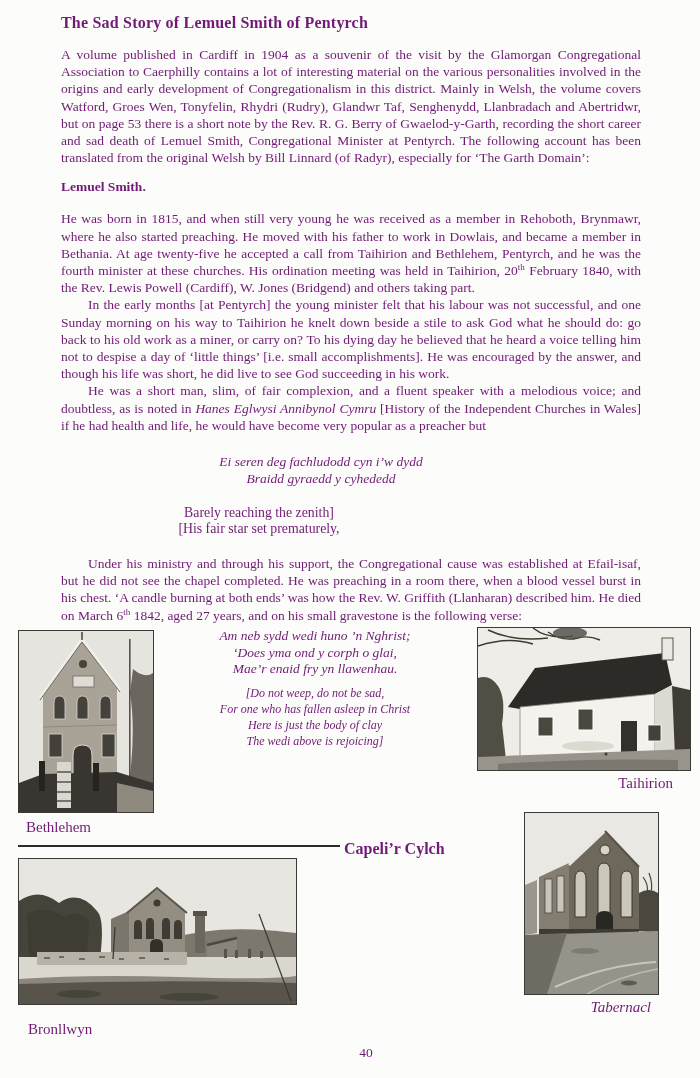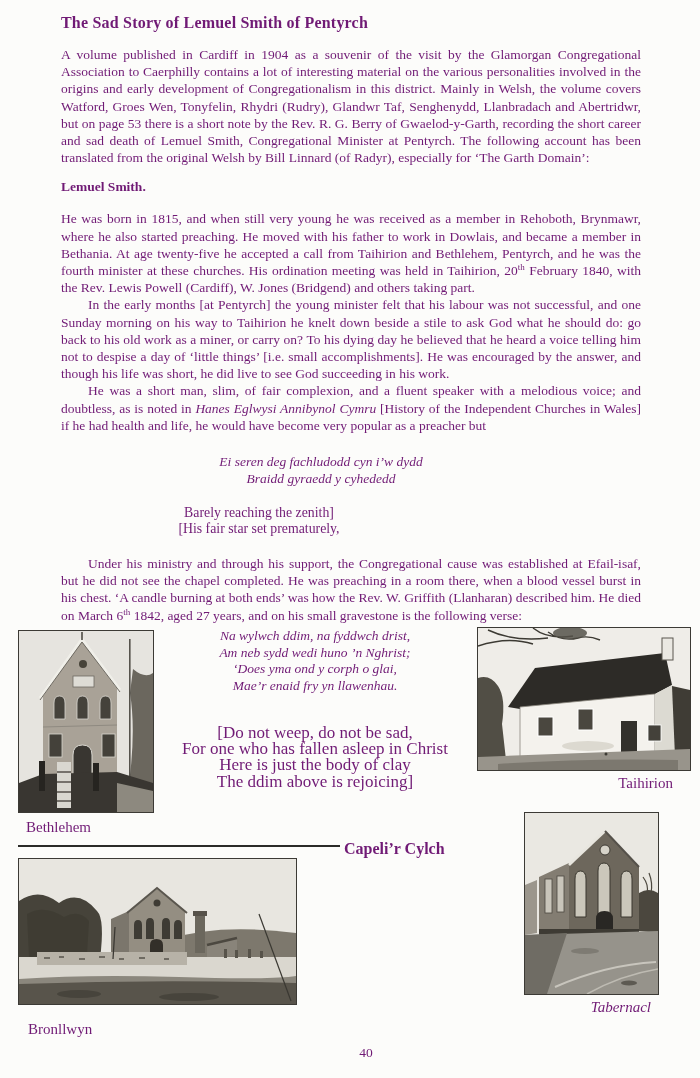--- a/index.html
+++ b/index.html
@@ -14,21 +14,21 @@
   .body-p.space-after{margin-bottom:13px;}
   .indent{text-indent:27px;}
   .section-heading{font-size:13.5px;font-weight:bold;margin:0 0 15px 0;}
   sup.ord{font-size:9px;line-height:0;}
   .em{font-style:italic;}
   .verse{font-style:italic;text-align:center;font-size:13.5px;line-height:16.5px;}
   .verse-star{width:320px;margin:20px 0 18px 100px;}
   .verse-star-trans{width:320px;margin:0 0 18px 38px;font-style:normal;font-size:13.8px;line-height:16px;text-align:center;}
   .grave-col{position:absolute;left:150px;top:628px;width:330px;text-align:center;}
   .grave-verse{font-style:italic;font-size:13.5px;line-height:16.5px;}
-  .grave-trans{margin-top:31px;font-size:17px;line-height:16.2px;}
+  .grave-trans{margin-top:7px;font-size:12px;line-height:16.2px;font-style:italic;}
   figure{margin:0;padding:0;position:absolute;}
   .photo{display:block;border:1px solid #3c3a35;background:#e9e7e1;}
   figcaption{font-size:15px;margin-top:6px;}
   .fig-bethlehem{left:18px;top:630px;width:134px;}
   .fig-bethlehem figcaption{padding-left:8px;}
   .fig-taihirion{left:477px;top:627px;width:212px;}
   .fig-taihirion figcaption{text-align:right;padding-right:16px;margin-top:4px;}
   .fig-bronllwyn{left:18px;top:858px;width:277px;}
   .fig-bronllwyn figcaption{padding-left:10px;margin-top:16px;}
   .fig-tabernacl{left:524px;top:812px;width:133px;}
@@ -63,30 +63,29 @@
     <div class="verse-star-trans">
       <div>Barely reaching the zenith]</div>
       <div>[His fair star set prematurely,</div>
     </div>
 
     <p class="body-p indent"><span>Under his ministry and through his support, the Congregational cause was established at Efail-isaf, but he did not see the chapel completed. He was preaching in a room there, when a blood vessel burst in his chest. ‘A candle burning at both ends’ was how the Rev. W. Griffith (Llanharan) described him. He died on March 6</span><sup class="ord">th</sup><span> 1842, aged 27 years, and on his small gravestone is the following verse:</span></p>
   </div>
 
   <div class="grave-col">
     <div class="grave-verse">
-      <div>Na wylwch ddim, na fyddwch drist,</div>
       <div>Am neb sydd wedi huno ’n Nghrist;</div>
       <div>‘Does yma ond y corph o glai,</div>
       <div>Mae’r enaid fry yn llawenhau.</div>
     </div>
     <div class="grave-trans">
       <div>[Do not weep, do not be sad,</div>
       <div>For one who has fallen asleep in Christ</div>
       <div>Here is just the body of clay</div>
-      <div>The ddim above is rejoicing]</div>
+      <div>The wedi above is rejoicing]</div>
     </div>
   </div>
 
   <figure class="fig-bethlehem">
     <svg class="photo" width="134" height="181" viewBox="0 0 134 181" xmlns="http://www.w3.org/2000/svg">
       <rect width="134" height="181" fill="#e6e4df"></rect>
       <path d="M114 38 Q126 48 134 42 L134 152 L110 152 Q117 100 111 62 Z" fill="#6b675e"></path>
       <rect x="110" y="8" width="1.6" height="138" fill="#56534c"></rect>
       <polygon points="24,64 63,10 98,56 98,150 24,150" fill="#a9a297"></polygon>
       <polyline points="21,67 63,8 101,59" fill="none" stroke="#f0efe9" stroke-width="3"></polyline>

